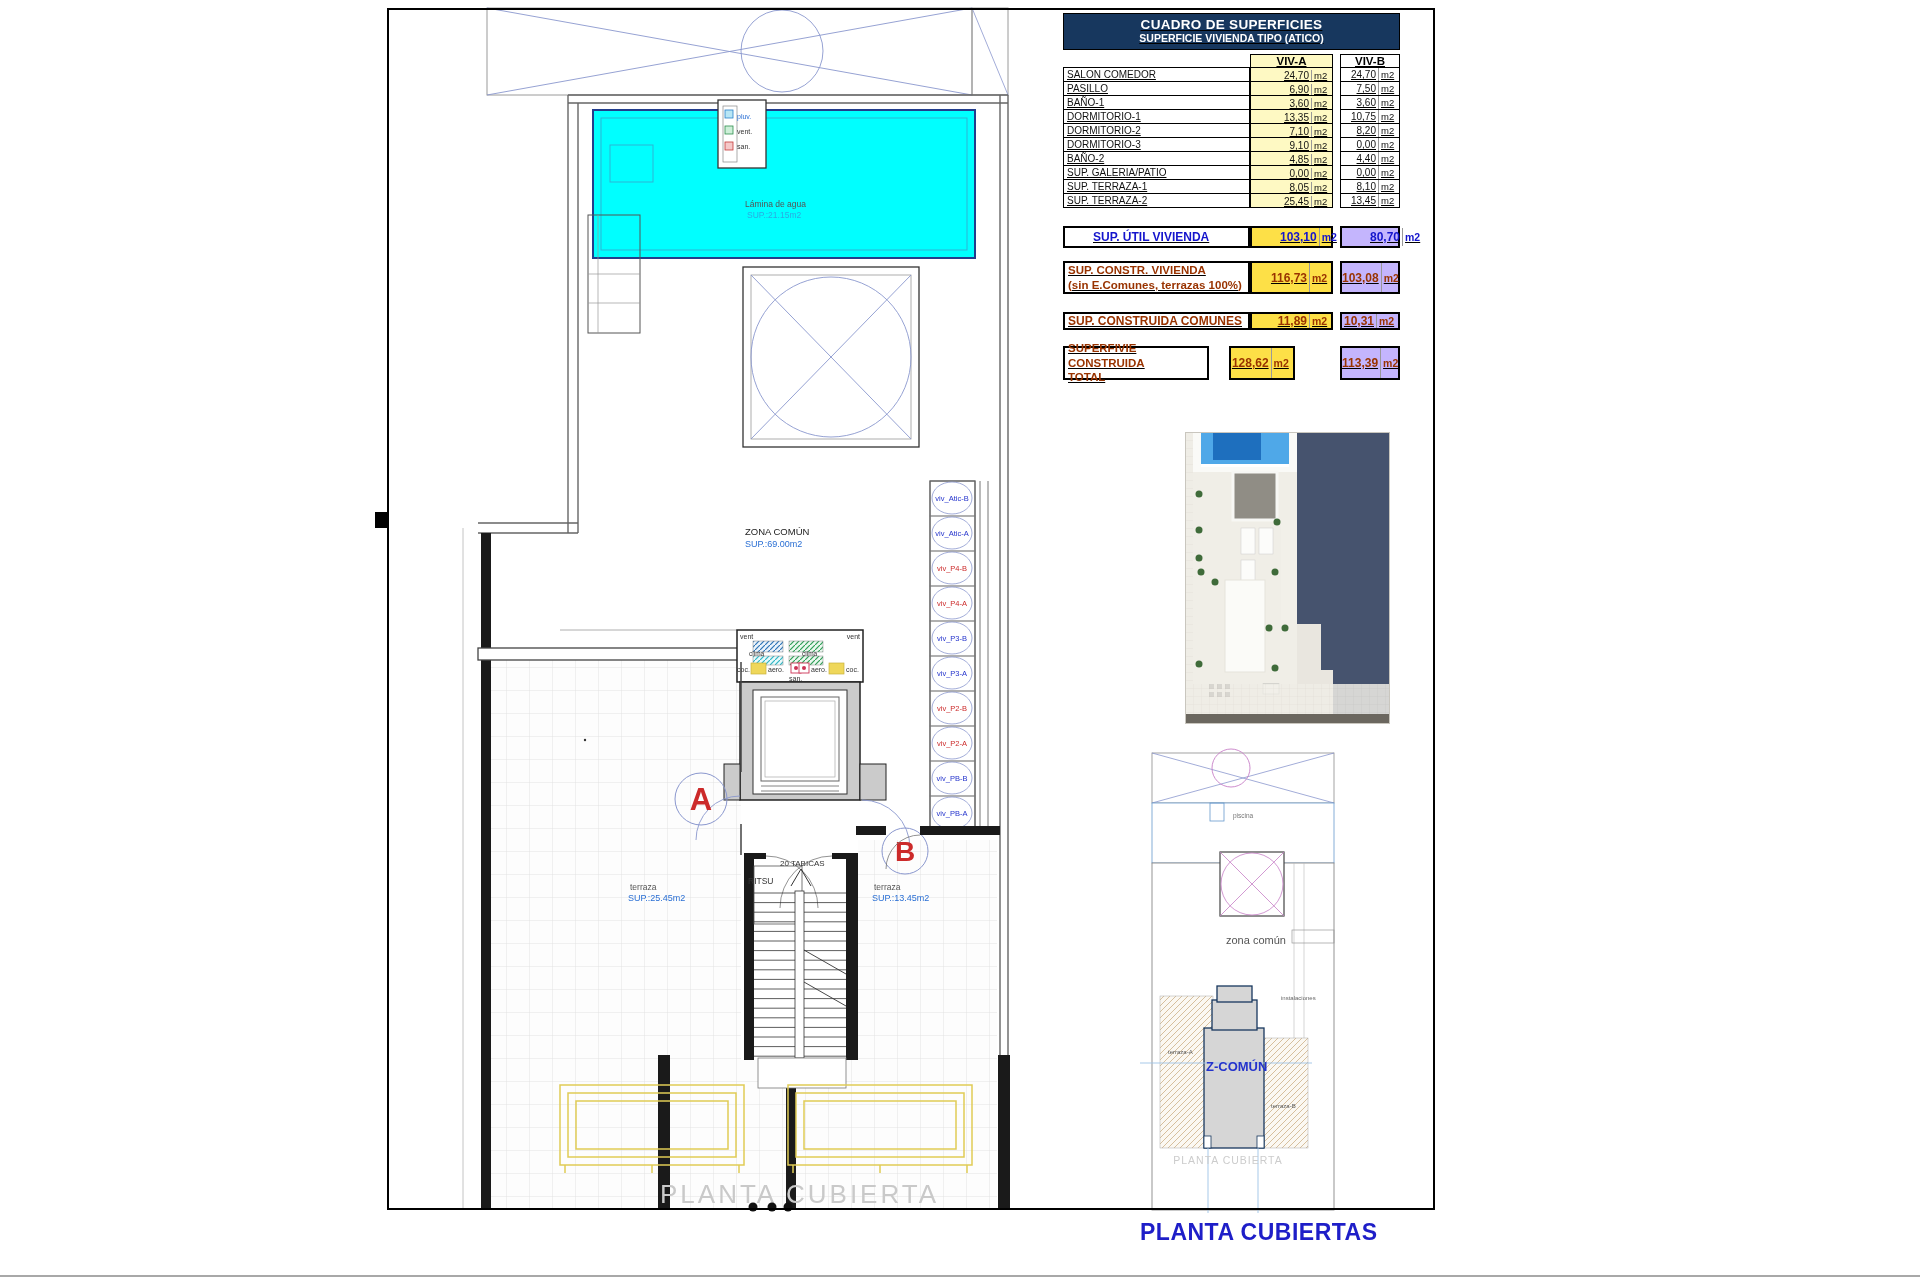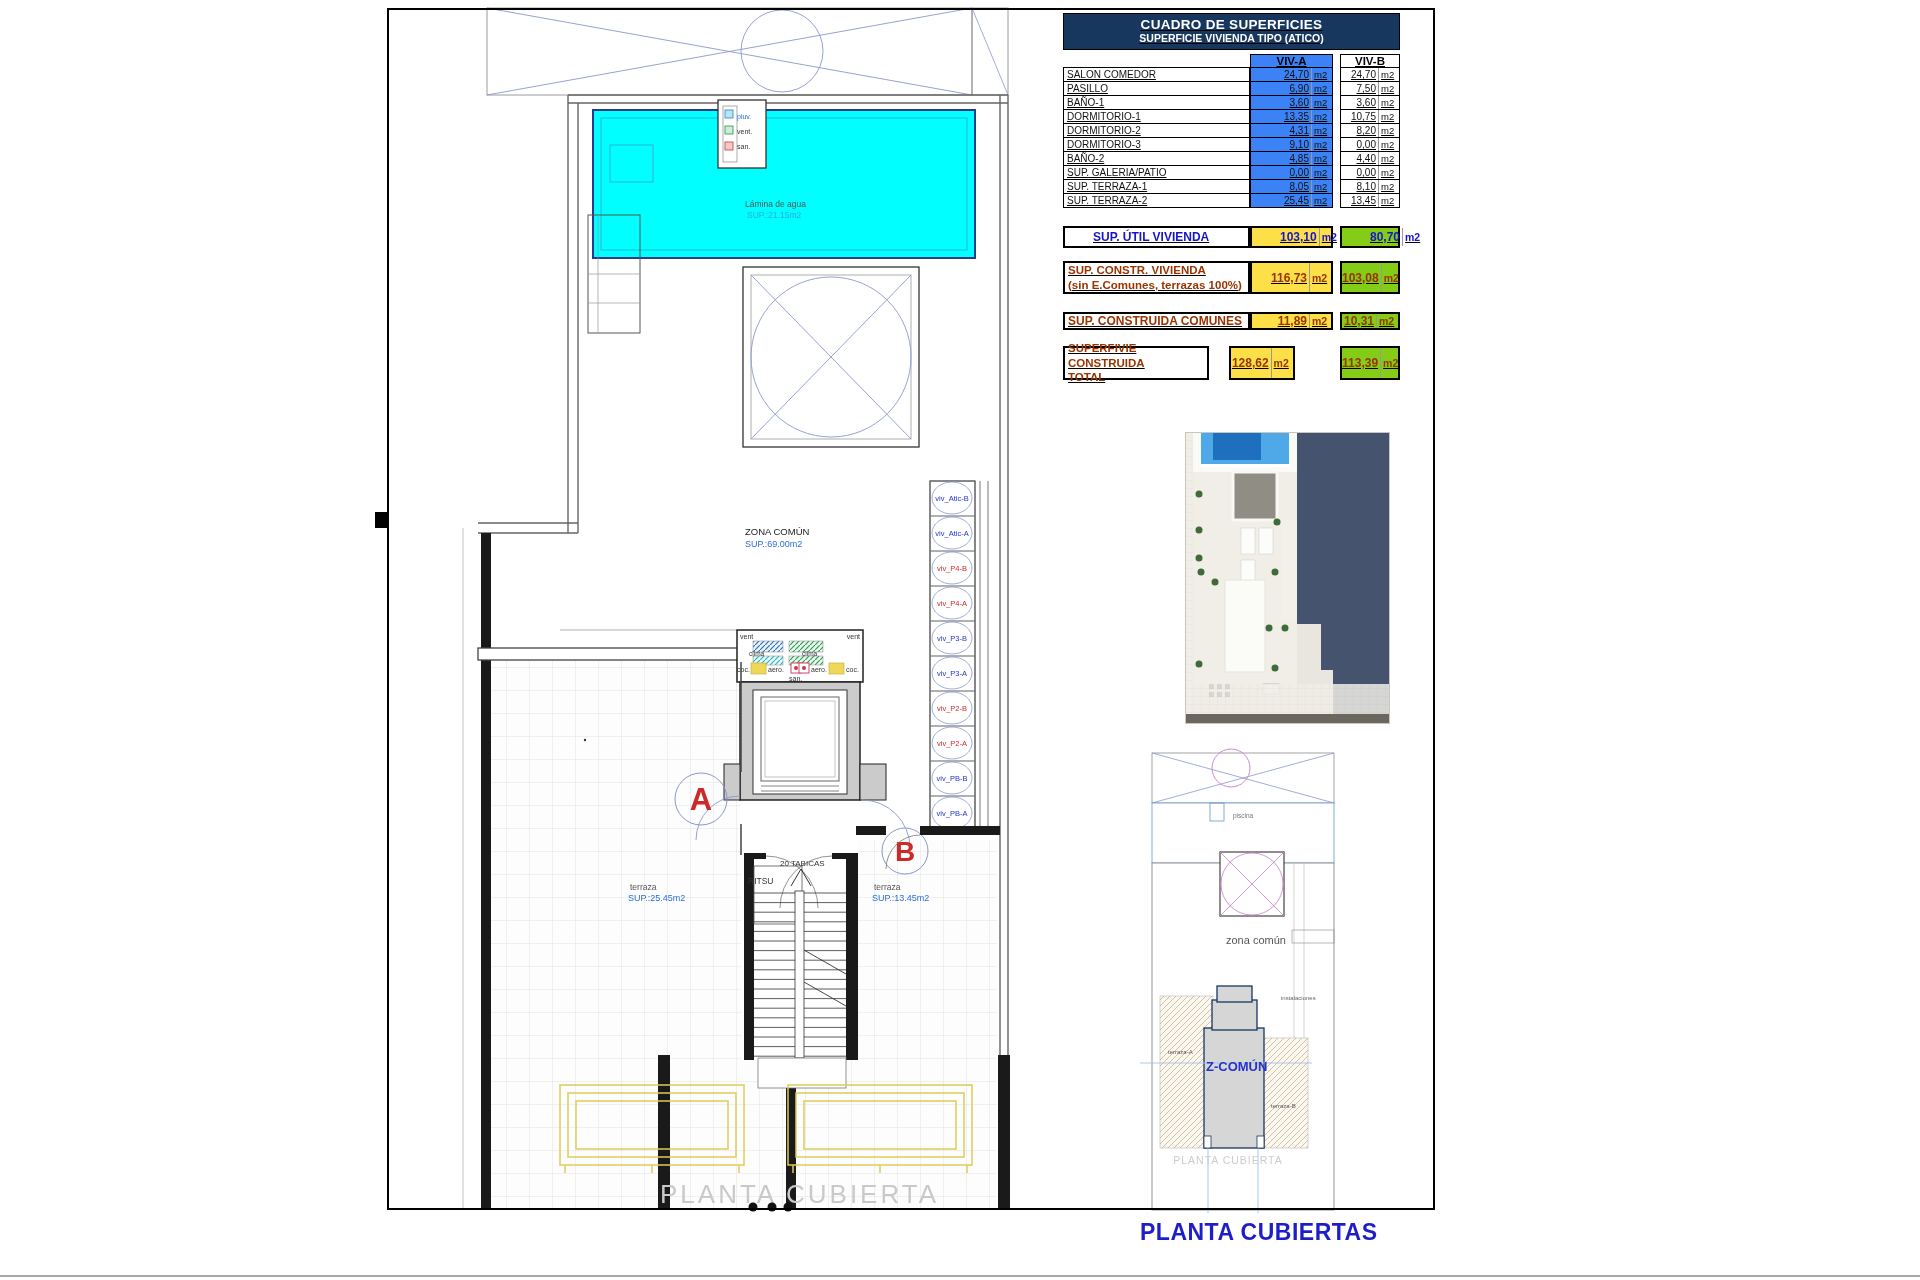--- a/index.html
+++ b/index.html
@@ -22,36 +22,36 @@
   .tbl-head{height:37px;background:#17375E;color:#fff;text-align:center;
             border:1px solid #000;box-sizing:border-box;}
   .th1{font-size:13.5px;font-weight:bold;padding-top:3px;letter-spacing:.3px;}
   .th2{font-size:10.5px;font-weight:bold;}
   .spacer4{height:4px;}
   .row{display:flex;height:15px;margin-top:-1px;}
   .row.hd{height:14px;margin-top:0;}
   .lc{width:187px;border:1px solid #000;font-size:10px;color:#111;display:flex;align-items:center;
       padding-left:3px;box-sizing:border-box;background:#fff;}
   .lc.none{border:none;background:transparent;}
-  .vA{width:83px;border:1px solid #000;display:flex;box-sizing:border-box;background:#3b82f6;}
+  .vA{width:83px;border:1px solid #000;display:flex;box-sizing:border-box;background:#fef9c3;align-items:flex-end;}
   .vB{width:60px;border:1px solid #000;display:flex;box-sizing:border-box;background:#fff;}
   .gap{width:7px;}
   .num{flex:1;font-size:10px;color:#111;display:flex;align-items:center;
        justify-content:flex-end;padding-right:2px;}
   .unit{width:21px;border-left:1px solid #999;font-size:9.5px;color:#111;display:flex;
         align-items:center;padding-left:2px;box-sizing:border-box;}
   .colhead{flex:1;display:flex;align-items:center;justify-content:center;
            font-weight:bold;font-size:11.5px;color:#000;}
   
   .srow{display:flex;}
   .slc{width:187px;border:2px solid #000;box-sizing:border-box;background:#fff;
        display:flex;flex-direction:column;justify-content:center;padding-left:3px;
        font-weight:bold;font-size:12px;line-height:1.25;}
   .sA{width:83px;border:2px solid #000;display:flex;box-sizing:border-box;background:#fde047;}
-  .sB{width:60px;border:2px solid #000;display:flex;box-sizing:border-box;background:#84cc16;}
+  .sB{width:60px;border:2px solid #000;display:flex;box-sizing:border-box;background:#c4b5fd;}
   .snum{flex:1;font-size:12px;font-weight:bold;display:flex;align-items:center;
         justify-content:flex-end;padding-right:2px;}
   .sunit{width:22px;border-left:1px solid #999;font-size:10.5px;font-weight:bold;display:flex;
          align-items:center;padding-left:2px;box-sizing:border-box;}
   .blue,.blue .snum,.blue .sunit{color:#1414CC;}
   .brown,.brown .snum,.brown .sunit{color:#993300;}
   .mt18{margin-top:18px;}.mt13{margin-top:13px;}.mt19{margin-top:18px;}.mt16{margin-top:16px;gap:20px;}
   .h22{height:22px;padding-left:28px;}.h33{height:33px;}.h18{height:18px;}.h34{height:34px;}
   .sl2{font-size:11.5px;}
   .abs{position:absolute;}
@@ -336,21 +336,21 @@
         </div>
       <div class="gap"></div>
       <div class="vB">
           <div class="num">10,75</div>
           <div class="unit">m2</div>
         </div>
     </div>
     <div class="row">
       <div class="lc">DORMITORIO-2</div>
       <div class="vA">
-          <div class="num">4,31</div>
+          <div class="num">7,10</div>
           <div class="unit">m2</div>
         </div>
       <div class="gap"></div>
       <div class="vB">
           <div class="num">8,20</div>
           <div class="unit">m2</div>
         </div>
     </div>
     <div class="row">
       <div class="lc">DORMITORIO-3</div>

